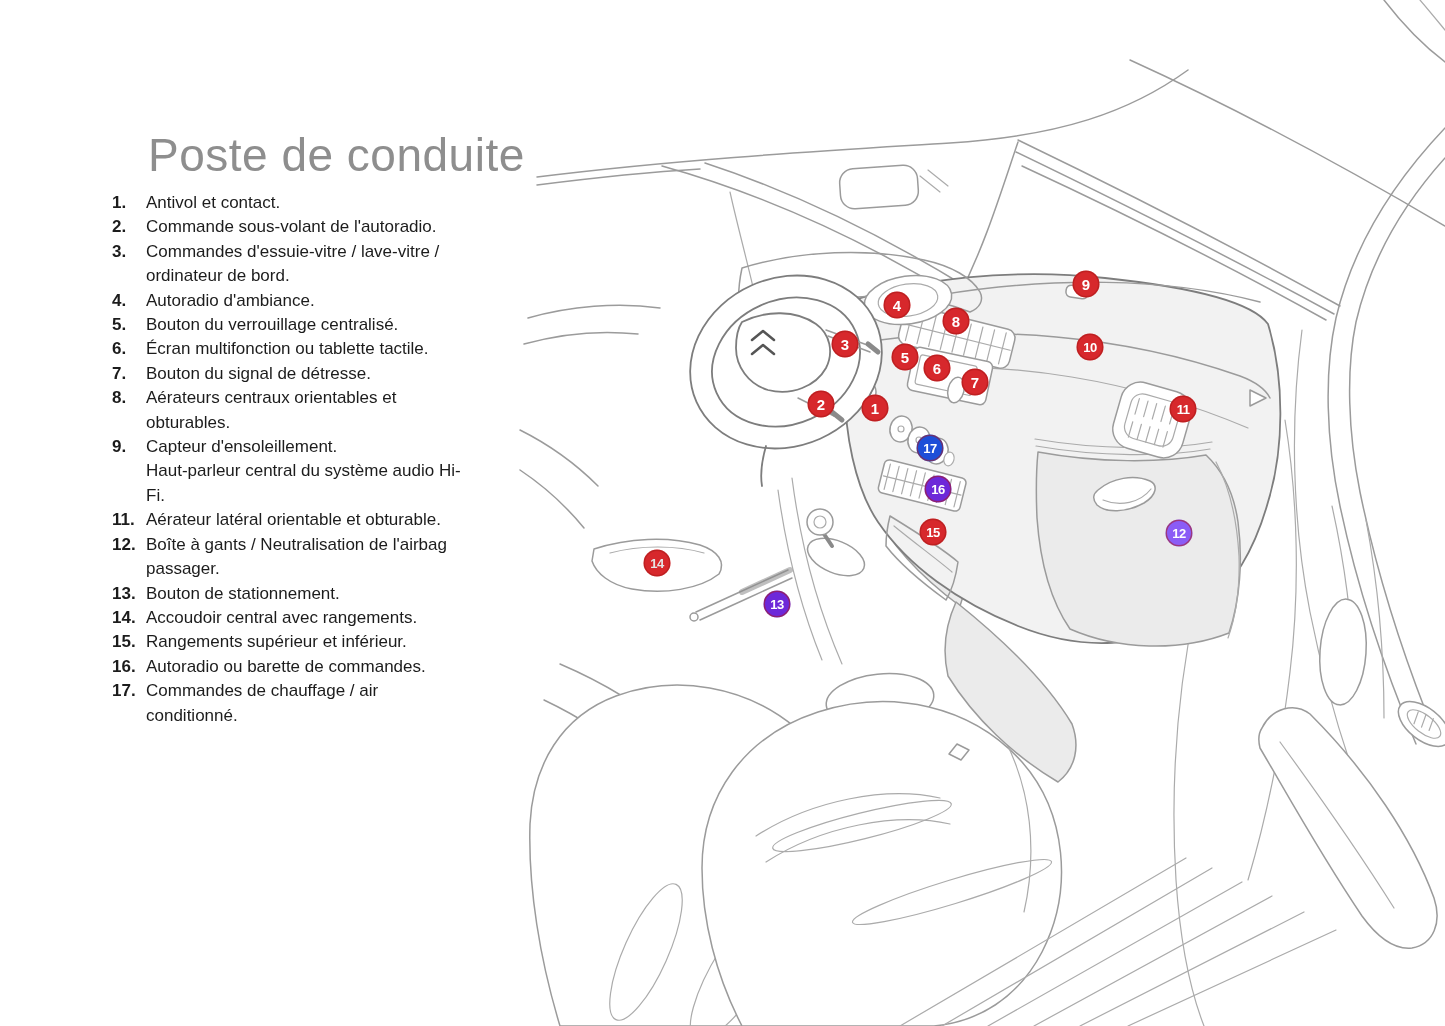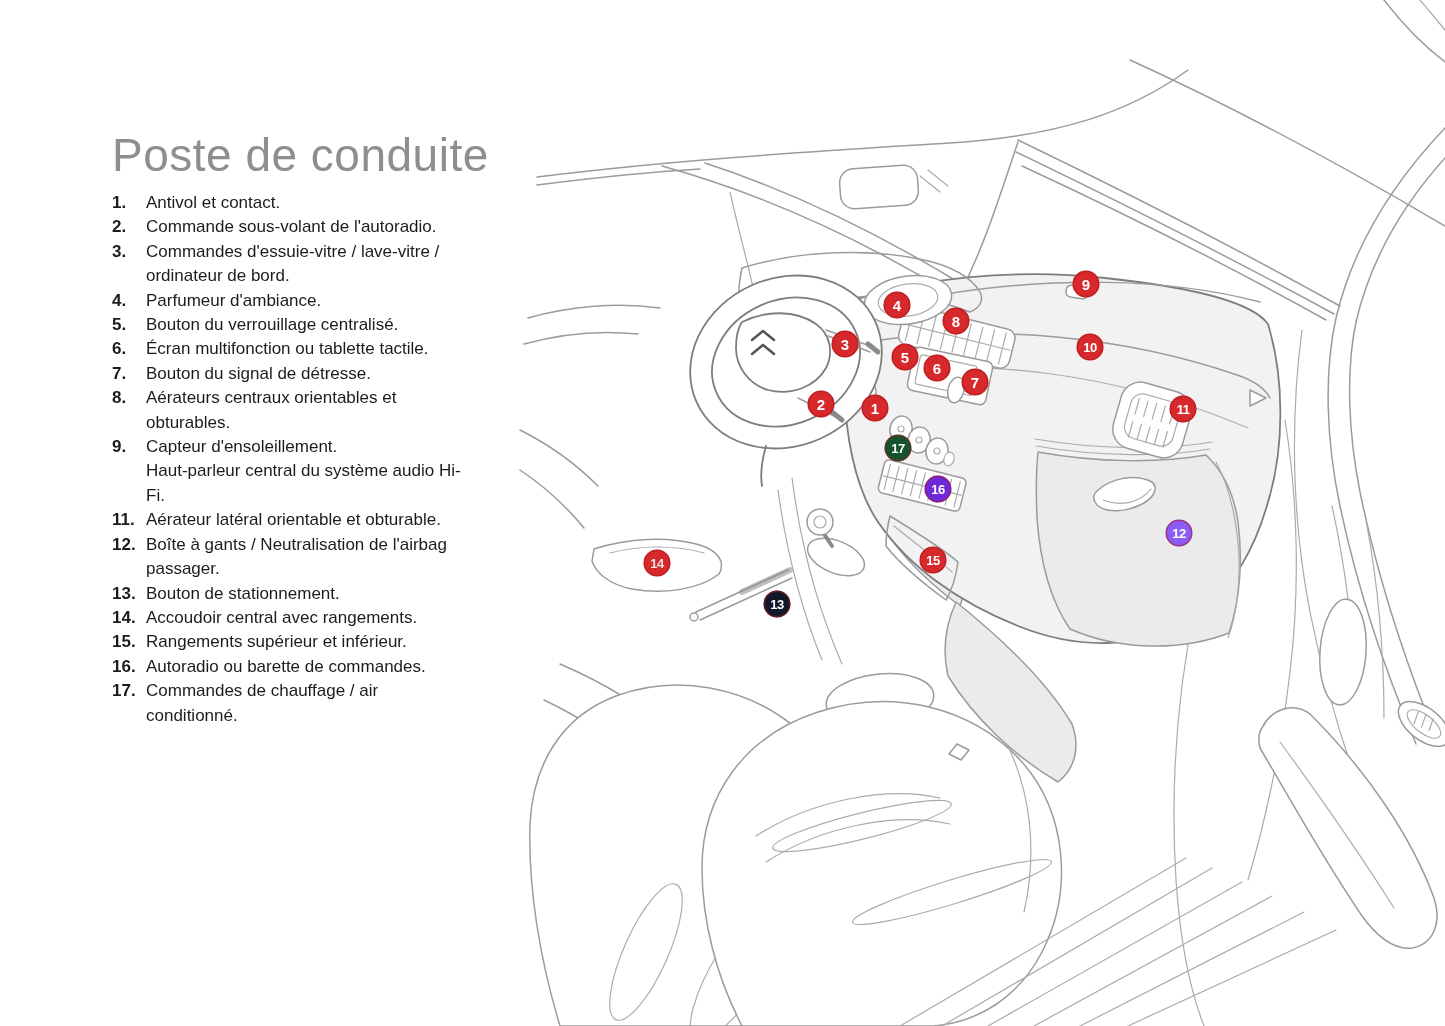--- a/index.html
+++ b/index.html
@@ -24,39 +24,39 @@
   .thin{fill:none;stroke:#ababab;stroke-width:1.2;stroke-linecap:round;}
   .fw{fill:#ffffff;}
   .fl{fill:#f2f2f2;}
   .fm{fill:#ebebeb;}
 </style>
 </head>
 <body>
 
 <div class="page">
 
-  <h1 class="title" style="color: rgb(142, 142, 142);">Poste de conduite</h1>
+  <h1 class="title" style="color: rgb(142, 142, 142); margin-left: 36px;">Poste de conduite</h1>
 
   <ol class="legend" id="legend">
       <li>
         <span class="num">1.</span>
         <span class="txt">Antivol et contact.</span>
       </li>
       <li>
         <span class="num">2.</span>
         <span class="txt">Commande sous-volant de l'autoradio.</span>
       </li>
       <li>
         <span class="num">3.</span>
         <span class="txt">Commandes d'essuie-vitre / lave-vitre /
 ordinateur de bord.</span>
       </li>
       <li>
         <span class="num">4.</span>
-        <span class="txt">Parfumeur d'ambiance.</span>
+        <span class="txt">Autoradio d'ambiance.</span>
       </li>
       <li>
         <span class="num">5.</span>
         <span class="txt">Bouton du verrouillage centralisé.</span>
       </li>
       <li>
         <span class="num">6.</span>
         <span class="txt">Écran multifonction ou tablette tactile.</span>
       </li>
       <li>
@@ -304,20 +304,20 @@
         <div class="mk" style="left: 845px; top: 344px; background: rgb(215, 40, 44); color: rgb(255, 255, 255);">3</div>
         <div class="mk" style="left: 897px; top: 305px; background: rgb(215, 40, 44); color: rgb(255, 255, 255);">4</div>
         <div class="mk" style="left: 905px; top: 357px; background: rgb(215, 40, 44); color: rgb(255, 255, 255);">5</div>
         <div class="mk" style="left: 937px; top: 368px; background: rgb(215, 40, 44); color: rgb(255, 255, 255);">6</div>
         <div class="mk" style="left: 975px; top: 382px; background: rgb(215, 40, 44); color: rgb(255, 255, 255);">7</div>
         <div class="mk" style="left: 956px; top: 321px; background: rgb(215, 40, 44); color: rgb(255, 255, 255);">8</div>
         <div class="mk" style="left: 1086px; top: 284px; background: rgb(215, 40, 44); color: rgb(255, 255, 255);">9</div>
         <div class="mk two" style="left: 1090px; top: 347px; background: rgb(215, 40, 44); color: rgb(255, 255, 255);">10</div>
         <div class="mk two" style="left: 1183px; top: 409px; background: rgb(215, 40, 44); color: rgb(255, 255, 255);">11</div>
         <div class="mk two" style="left: 1179px; top: 533px; background: #8b5cf6; color: rgb(255, 255, 255);">12</div>
-        <div class="mk two" style="left: 777px; top: 604px; background: #0f172a; color: rgb(255, 255, 255);">13</div>
+        <div class="mk two" style="left: 777px; top: 604px; background: #6d28d9; color: rgb(255, 255, 255);">13</div>
         <div class="mk two" style="left: 657px; top: 563px; background: rgb(215, 40, 44); color: #e5e5e5;">14</div>
-        <div class="mk two" style="left: 933px; top: 532px; background: rgb(215, 40, 44); color: rgb(255, 255, 255); margin-top: 28px;">15</div>
+        <div class="mk two" style="left: 933px; top: 532px; background: rgb(215, 40, 44); color: rgb(255, 255, 255);">15</div>
         <div class="mk two" style="left: 938px; top: 489px; background: #6d28d9; color: rgb(255, 255, 255);">16</div>
-        <div class="mk two" style="left: 898px; top: 448px; background: #14532d; color: rgb(255, 255, 255);">17</div>
+        <div class="mk two" style="left: 930px; top: 448px; background: #1d4ed8; color: rgb(255, 255, 255);">17</div>
       </div>
   </div>
 </div>
 
 </body></html>

